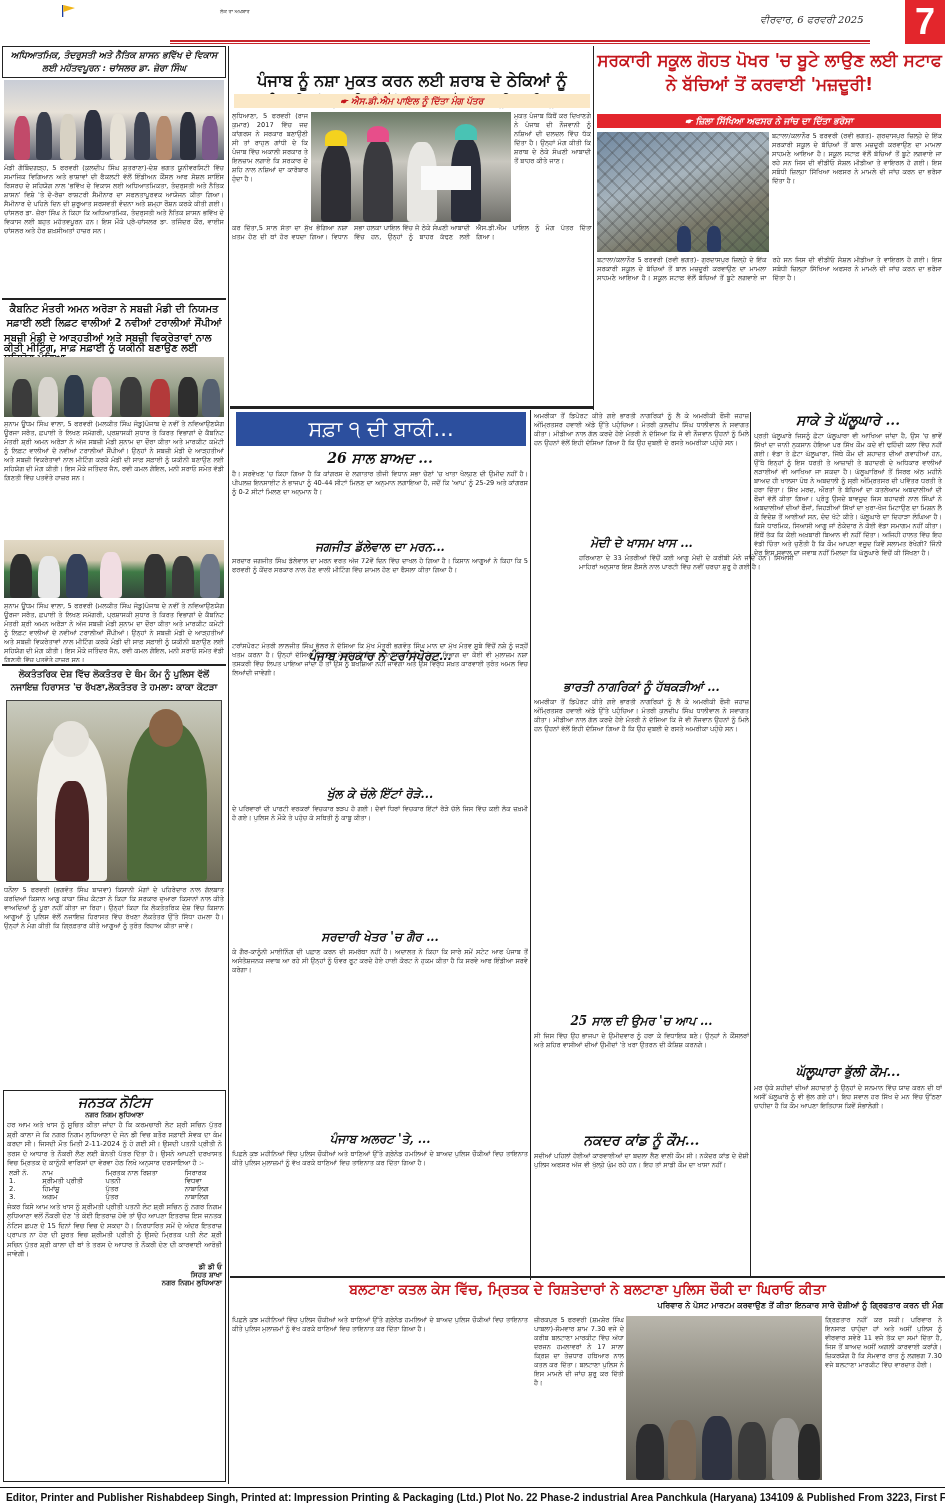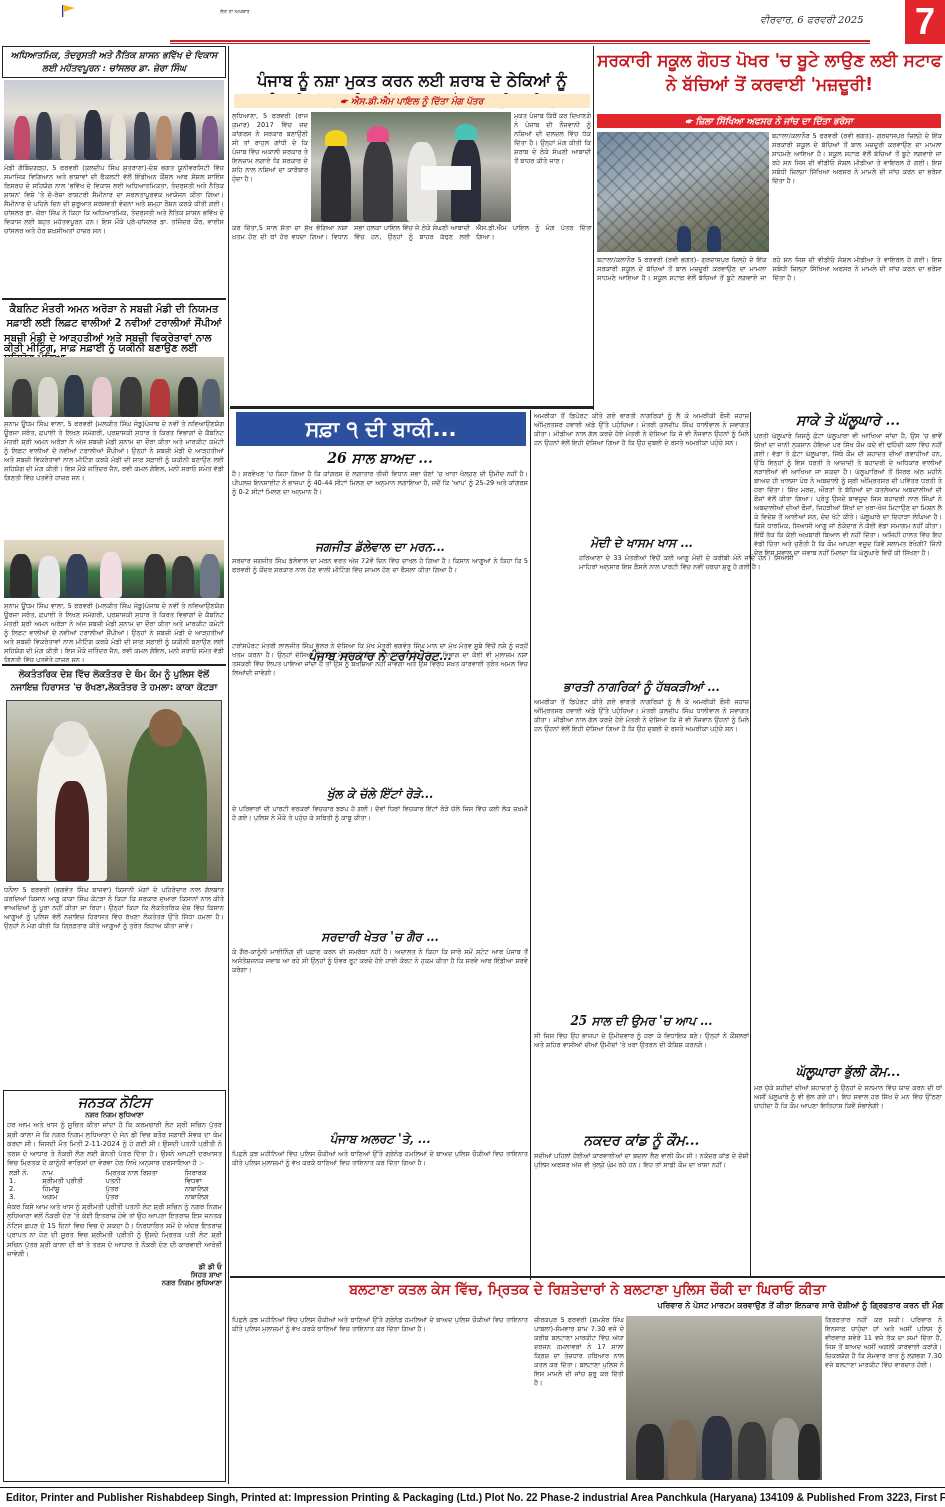--- a/index.html
+++ b/index.html
@@ -14,21 +14,21 @@
   .rule-red{left:170px;top:40px;width:700px;height:2px;background:#c8252b;}
   .rule-red2{left:170px;top:43px;width:700px;height:1px;background:#c8252b;}
   .dateline{left:760px;top:14px;font-family:"DejaVu Serif",serif;font-style:italic;font-size:10px;color:#222;}
   .pageno{left:905px;top:0;width:40px;height:44px;background:#e3262c;color:#fff;font-weight:bold;font-size:36px;text-align:center;line-height:44px;font-family:"Liberation Sans",sans-serif;}
   
   .col-text{font-size:6.6px;line-height:9px;color:#222;text-align:justify;overflow:hidden;}
   .box{border:1px solid #222;}
   .photo{background:linear-gradient(135deg,#8a8f88 0%,#c9c2b5 35%,#6c7a6a 65%,#b6aea2 100%);position:absolute;overflow:hidden;}
   .photo .fig{position:absolute;bottom:0;border-radius:40% 40% 4px 4px;}
   .section-title{font-family:"DejaVu Serif",serif;font-style:italic;font-weight:bold;text-align:center;color:#111;}
-  .blue-banner{background:#2c4f9e;color:#fff;font-weight:bold;text-align:center;}
+  .blue-banner{background:#2c4f9e;color:#fff;font-weight:normal;text-align:center;}
   .footer{left:0;top:1487px;width:945px;height:20px;border-top:1px solid #111;font-family:"Liberation Sans",sans-serif;font-size:10.2px;font-weight:bold;color:#111;line-height:19px;padding-left:6px;white-space:nowrap;overflow:hidden;}
   .vline{background:#222;width:1px;}
   .hline{background:#222;height:1px;}
   table.notice{width:100%;font-size:6.8px;border-collapse:collapse;}
   table.notice td{padding:0 2px;}
 </style>
 </head>
 <body>
 
 <div class="abs masthead">

